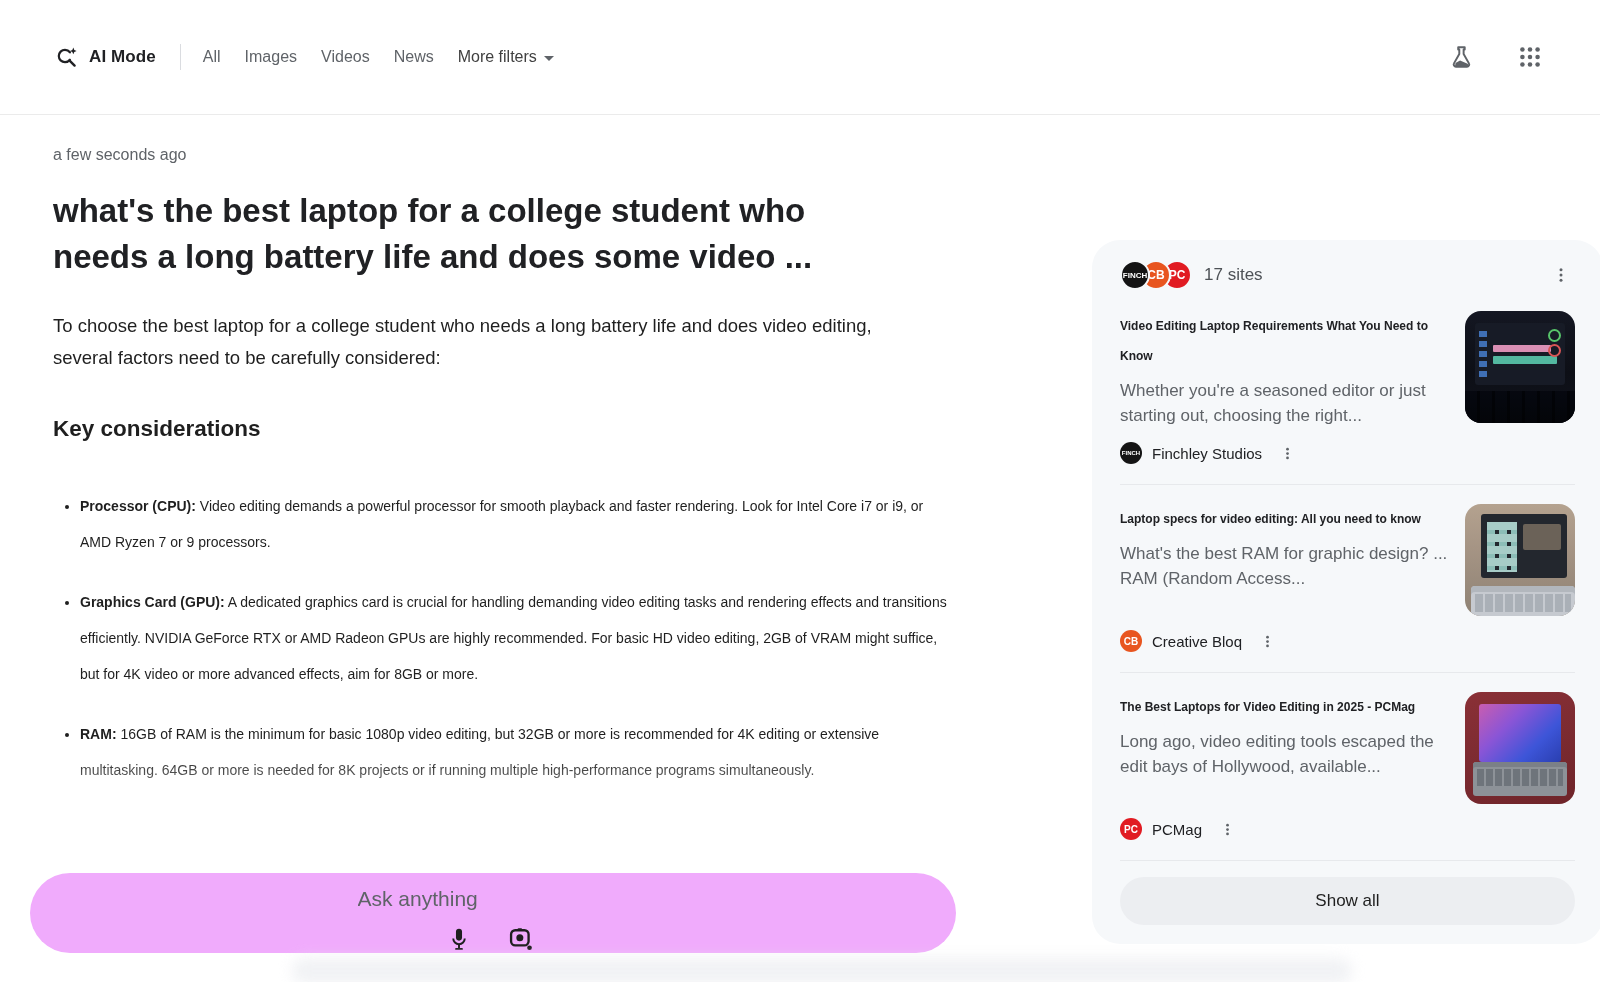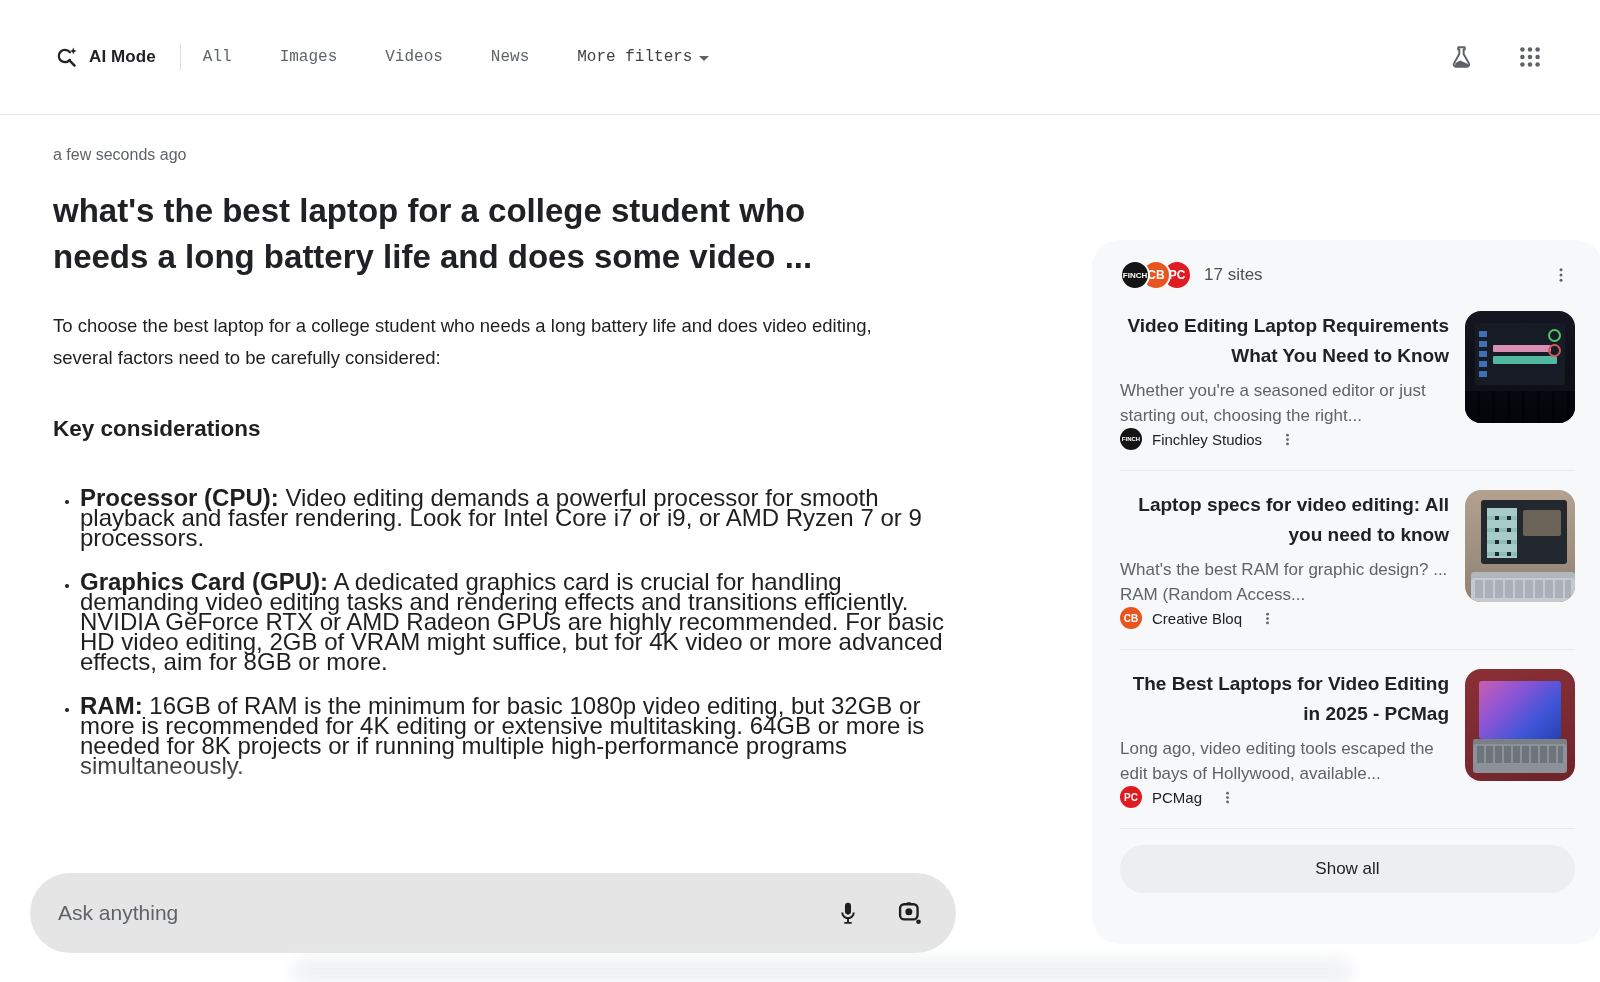--- a/index.html
+++ b/index.html
@@ -6,46 +6,46 @@
     font-family:"Liberation Sans","DejaVu Sans",sans-serif;color:#1f1f1f;}
   .canvas{position:relative;width:1600px;height:982px;background:#fff;padding-left:8px;}
 
   
   .topnav{position:absolute;left:0;top:0;width:1600px;height:114px;background:#fff;
     border-bottom:1px solid #ebebeb;display:flex;align-items:center;}
   .nav-left{display:flex;align-items:center;margin-left:55px;gap:0;}
   .ai-mode{display:flex;align-items:center;gap:10px;cursor:pointer;}
   .ai-mode-label{font-size:17px;font-weight:700;color:#202124;letter-spacing:.1px;}
   .nav-divider{width:1px;height:26px;background:#dadce0;margin:0 22px 0 24px;}
-  .nav-links{display:flex;align-items:flex-end;gap:48px;font-family:Liberation Mono, monospace;}
+  .nav-links{display:flex;align-items:flex-end;gap:24px;}
   .nav-link{font-size:16px;color:#5f6368;cursor:pointer;}
   .more-filters{display:flex;align-items:center;gap:7px;font-size:16px;color:#404040;cursor:pointer;}
   .caret{width:0;height:0;border-left:5px solid transparent;border-right:5px solid transparent;
     border-top:5px solid #5f6368;margin-top:2px;}
   .nav-right{margin-left:auto;margin-right:56px;display:flex;align-items:center;gap:40px;}
   .icon-btn{width:28px;height:28px;display:flex;align-items:center;justify-content:center;cursor:pointer;}
 
   
   .main-col{position:absolute;left:53px;top:114px;width:930px;}
   .timestamp{margin-top:32px;font-size:16px;color:#5f6368;}
   .query-title{margin-top:24px;font-size:33px;line-height:46px;font-weight:700;color:#202124;max-width:820px;}
   .intro{margin-top:30px;font-size:18.5px;line-height:32px;color:#1f1f1f;max-width:850px;}
   .section-h{margin-top:42px;font-size:22.5px;font-weight:700;color:#1f1f1f;}
   ul.kl{margin:46px 0 0 0;padding-left:27px;max-width:872px;}
-  ul.kl li{font-size:24px;line-height:20px;color:#1f1f1f;margin-bottom:24px;}
+  ul.kl li{font-size:14px;line-height:36px;color:#1f1f1f;margin-bottom:24px;}
   ul.kl li::marker{color:#1f1f1f;font-size:14px;}
   .blabel{font-weight:700;}
 
   
   .fade-overlay{position:absolute;left:0;top:752px;width:1010px;height:122px;pointer-events:none;
     background:linear-gradient(180deg,rgba(255,255,255,0) 0%,rgba(255,255,255,.75) 60%,#fff 100%);}
 
   
   .ask-bar{position:absolute;left:30px;top:873px;width:926px;height:80px;border-radius:40px;
-    background:#e5e5e5;display:flex;align-items:center;padding:0 26px;box-sizing:border-box;}
+    background:#f0abfc;display:flex;align-items:center;padding:0 26px;box-sizing:border-box;flex-direction:column;}
   .ask-input{flex:1;border:none;background:transparent;outline:none;font-size:21px;color:#202124;
     font-family:"Liberation Sans","DejaVu Sans",sans-serif;}
   .ask-input::placeholder{color:#5f6368;opacity:1;}
   .ask-icons{display:flex;align-items:center;gap:34px;margin-right:6px;}
   .bottom-smudge{position:absolute;left:292px;top:958px;width:1060px;height:26px;background:#e9ebef;
     border-radius:13px;filter:blur(7px);opacity:.65;}
 
   
   .panel{position:absolute;left:1092px;top:240px;width:511px;height:704px;background:#f6f8fa;
     border-radius:28px;box-sizing:border-box;padding:18px 28px 24px 28px;}
@@ -57,24 +57,24 @@
   .fav.f1{font-size:8px;z-index:3;}
   .fav.f2{font-size:12px;margin-left:-9px;z-index:2;}
   .fav.f3{font-size:12px;margin-left:-9px;z-index:1;}
   .sites-count{margin-left:12px;font-size:17px;color:#4d5156;}
   .kebab{margin-left:auto;cursor:pointer;display:flex;align-items:center;justify-content:center;
     width:28px;height:28px;}
   .card{padding:19px 0 20px 0;border-bottom:1px solid #e7e9ec;}
   .card:last-of-type{border-bottom:none;}
   .card-row{display:flex;}
   .card-text{flex:1;min-width:0;padding-right:16px;}
-  .card-title{font-size:19px;line-height:30px;font-weight:600;color:#202124;cursor:pointer;text-align:right;}
+  .card-title{font-size:12px;line-height:30px;font-weight:600;color:#202124;cursor:pointer;}
   .card-desc{margin-top:7px;font-size:17px;line-height:25px;color:#5f6368;}
   .thumb{width:110px;height:112px;border-radius:16px;overflow:hidden;position:relative;flex:none;}
-  .src-row{display:flex;align-items:center;gap:10px;}
+  .src-row{display:flex;align-items:center;margin-top:14px;gap:10px;}
   .src-fav{width:22px;height:22px;border-radius:50%;display:flex;align-items:center;justify-content:center;
     color:#fff;font-weight:700;flex:none;}
   .src-fav.small{font-size:6px;}
   .src-fav.med{font-size:10px;}
   .src-name{font-size:15px;color:#202124;}
   .src-kebab{margin-left:8px;cursor:pointer;display:flex;align-items:center;}
   .show-all{margin-top:16px;height:48px;border-radius:24px;background:#eceef1;display:flex;
     align-items:center;justify-content:center;font-size:17px;color:#1f1f1f;cursor:pointer;}
 
   

